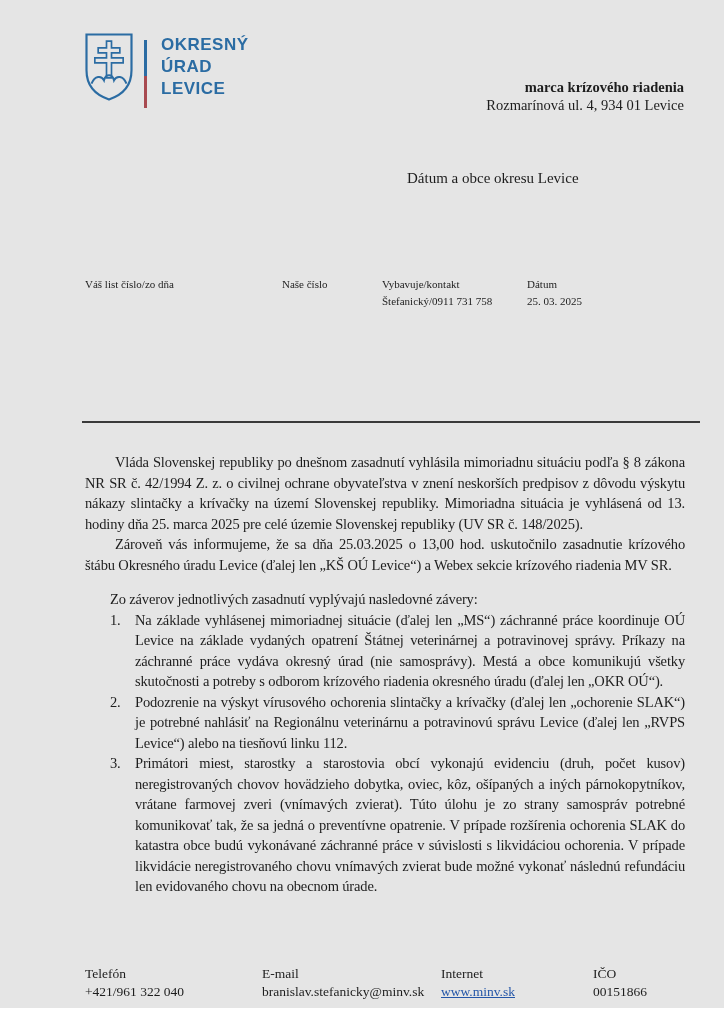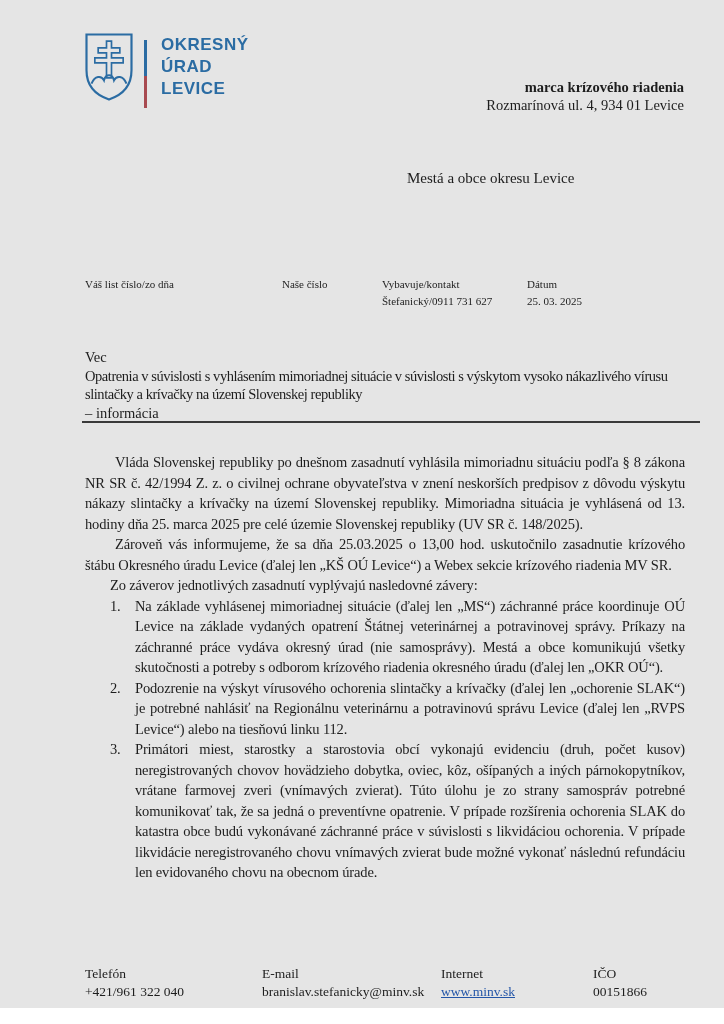--- a/index.html
+++ b/index.html
@@ -36,21 +36,21 @@
   .ref-c0 { left: 0; } .ref-c1 { left: 167px; margin-left: 30px; } .ref-c2 { left: 297px; } .ref-c3 { left: 442px; }
 
   
   .subject { position: absolute; left: 85px; top: 348px; width: 600px; font-size: 14.5px; line-height: 18.5px; }
   .subject-title { letter-spacing: -0.45px; }
   .subject-rule { position: absolute; left: 82px; top: 421px; width: 618px; height: 0; border-bottom: 2px solid #3a3a3a; }
 
   
   .body-text { position: absolute; left: 85px; top: 452px; width: 600px; font-size: 14.5px; line-height: 20.5px; text-align: justify; letter-spacing: -0.15px; }
   .para { margin: 0; text-indent: 30px; }
-  .para-gap { }
+  .para-gap { margin-bottom: 14px; }
   .lead { text-indent: 25px; text-align: left; }
   .list-item { position: relative; padding-left: 50px; }
   .list-item .num { position: absolute; left: 25px; top: 0; }
 
   
   .footer { position: absolute; left: 85px; top: 965px; width: 600px; font-size: 13.5px; line-height: 18px; }
   .foot-col { position: absolute; top: 0; }
   .foot-c0 { left: 0; } .foot-c1 { left: 177px; } .foot-c2 { left: 356px; } .foot-c3 { left: 508px; }
   .link { color: #2456a8; text-decoration: underline; cursor: pointer; }
 </style>
@@ -74,46 +74,41 @@
       <div>ÚRAD</div>
       <div>LEVICE</div>
     </div>
   </div>
 
   <div class="dept">
     <div class="dept-name">marca krízového riadenia</div>
     <div class="dept-addr">Rozmarínová ul. 4, 934 01 Levice</div>
   </div>
 
-  <div class="addressee">Mestá a obce okresu Levice</div>
+  <div class="addressee">Dátum a obce okresu Levice</div>
 
   <div class="refs">
     <div class="ref-col ref-c0">
       <div>Váš list číslo/zo dňa</div>
       <div></div>
     </div>
     <div class="ref-col ref-c1">
       <div>Naše číslo</div>
       <div></div>
     </div>
     <div class="ref-col ref-c2">
       <div>Vybavuje/kontakt</div>
-      <div>Štefanický/0911 731 627</div>
+      <div>Štefanický/0911 731 758</div>
     </div>
     <div class="ref-col ref-c3">
       <div>Dátum</div>
       <div>25. 03. 2025</div>
     </div>
   </div>
 
-  <div class="subject">
-    <div>Vec</div>
-    <div class="subject-title">Opatrenia v súvislosti s vyhlásením mimoriadnej situácie v súvislosti s výskytom vysoko nákazlivého vírusu slintačky a krívačky na území Slovenskej republiky</div>
-    <div>– informácia</div>
-  </div>
   <div class="subject-rule"></div>
 
   <div class="body-text">
     <div class="para">Vláda Slovenskej republiky po dnešnom zasadnutí vyhlásila mimoriadnu situáciu podľa § 8 zákona NR SR č. 42/1994 Z. z. o civilnej ochrane obyvateľstva v znení neskorších predpisov z dôvodu výskytu nákazy slintačky a krívačky na území Slovenskej republiky. Mimoriadna situácia je vyhlásená od 13. hodiny dňa 25. marca 2025 pre celé územie Slovenskej republiky (UV SR č. 148/2025).</div>
     <div class="para para-gap">Zároveň vás informujeme, že sa dňa 25.03.2025 o 13,00 hod. uskutočnilo zasadnutie krízového štábu Okresného úradu Levice (ďalej len „KŠ OÚ Levice“) a Webex sekcie krízového riadenia MV SR.</div>
     <div class="para lead">Zo záverov jednotlivých zasadnutí vyplývajú nasledovné závery:</div>
     <div class="list-item">
       <span class="num">1.</span>
       <div>Na základe vyhlásenej mimoriadnej situácie (ďalej len „MS“) záchranné práce koordinuje OÚ Levice na základe vydaných opatrení Štátnej veterinárnej a potravinovej správy. Príkazy na záchranné práce vydáva okresný úrad (nie samosprávy). Mestá a obce komunikujú všetky skutočnosti a potreby s odborom krízového riadenia okresného úradu (ďalej len „OKR OÚ“).</div>
     </div>

